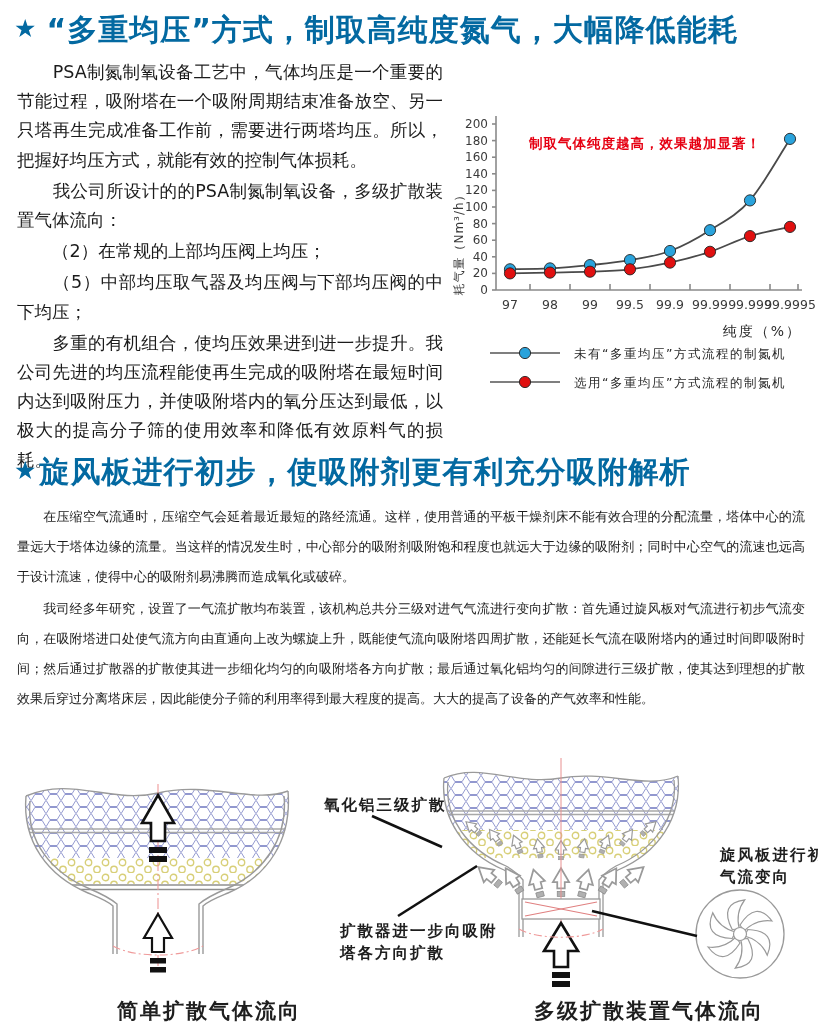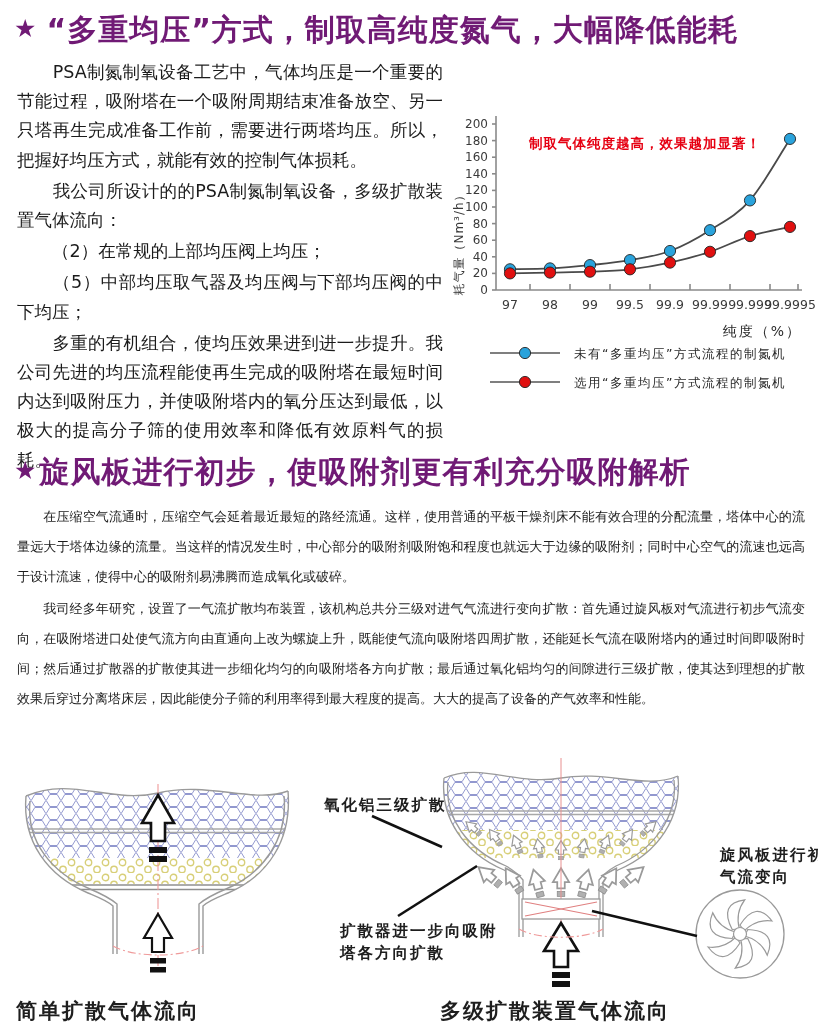--- a/index.html
+++ b/index.html
@@ -1,34 +1,34 @@
 <!DOCTYPE html>
 <html><head>
 <meta charset="utf-8">
 <style>
   html,body{margin:0;padding:0;background:#fff;}
   .page{position:relative;width:820px;height:1036px;background:#ffffff;overflow:hidden;
         font-family:"DejaVu Sans","Liberation Sans",sans-serif;}
-  .sec-title{position:absolute;margin:0;color:#701a75;font-size:30px;font-weight:bold;
+  .sec-title{position:absolute;margin:0;color:#0369a1;font-size:30px;font-weight:bold;
              letter-spacing:1px;white-space:nowrap;}
   .t1{left:14px;top:10px;}
   .t2{left:14px;top:452px;}
   .star{font-size:25px;margin-right:9px;vertical-align:3px;}
   .col-left{position:absolute;left:15px;top:56px;width:430px;font-size:17.5px;
             line-height:29.2px;color:#1b1b1b;text-align:justify;}
   .sec2-body{position:absolute;left:15px;top:500px;width:792px;font-size:13px;
              line-height:30px;color:#1b1b1b;text-align:justify;}
   p{margin:2px;}
   .chart{position:absolute;left:450px;top:92px;}
   .diagram-left{position:absolute;left:16px;top:768px;}
   .diagram-right{position:absolute;left:316px;top:756px;}
   .caption{position:absolute;top:997px;font-size:21px;font-weight:bold;color:#1e1e1e;
-           text-align:left;letter-spacing:2px;}
+           text-align:right;letter-spacing:2px;}
   .cap-left{left:16px;width:285px;}
-  .cap-right{left:440px;width:310px;}
+  .cap-right{left:454px;width:310px;}
   svg text{font-family:"DejaVu Sans","Liberation Sans",sans-serif;}
 </style>
 </head>
 <body>
 
 <div class="page">
 
   <h1 class="sec-title t1"><span class="star">★</span><span>“多重均压”方式，制取高纯度氮气，大幅降低能耗</span></h1>
 
   <div class="col-left">

